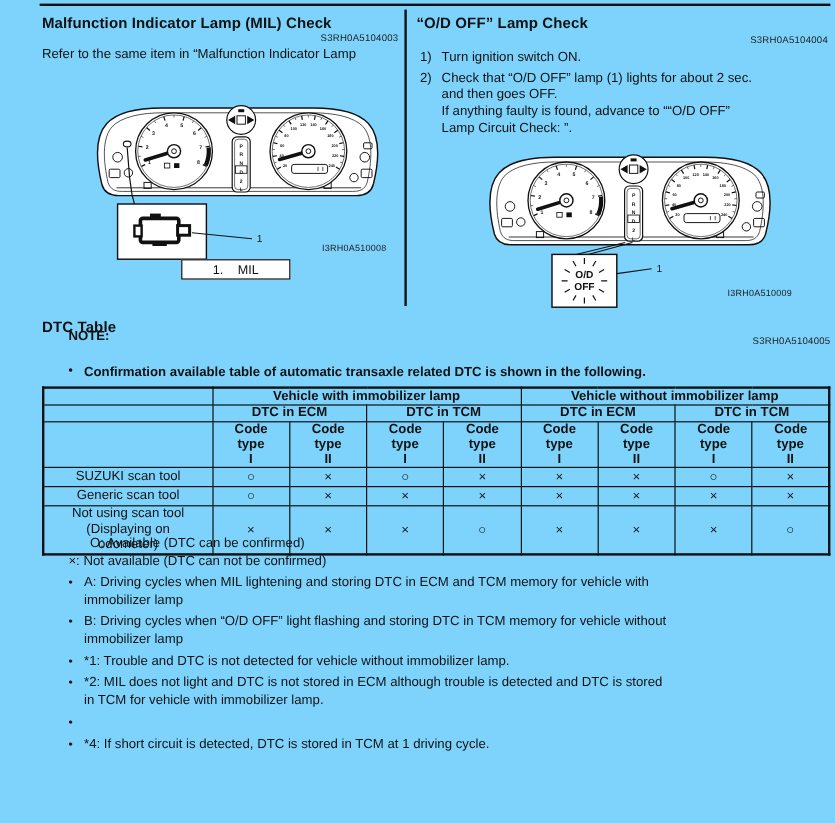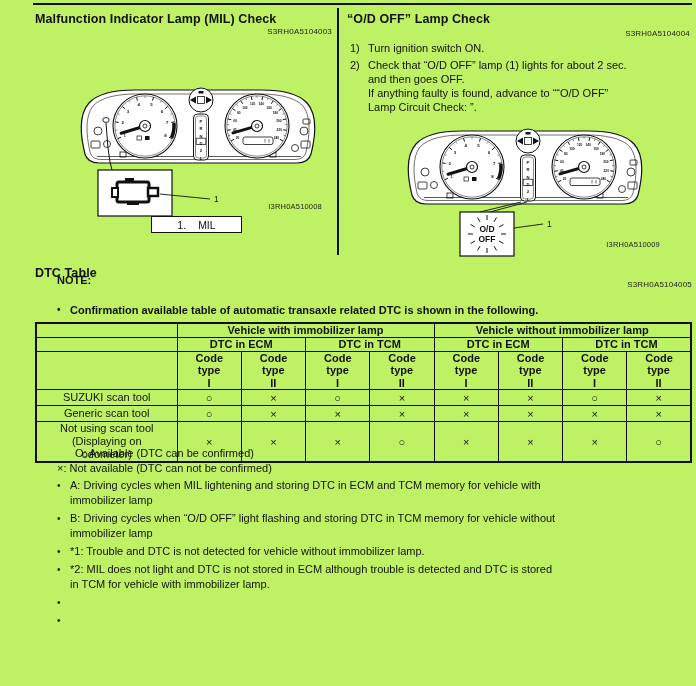--- a/index.html
+++ b/index.html
@@ -1,16 +1,16 @@
 <!DOCTYPE html>
 <html><head>
 <meta charset="utf-8">
 <style>
   html,body{margin:0;padding:0;background:#fff;}
-  .page{position:relative;width:696px;height:686px;background:#bef264;overflow:hidden;
+  .page{position:relative;width:696px;height:686px;background:#7dd3fc;overflow:hidden;
         font-family:"Liberation Sans",sans-serif;color:#111;}
   .abs{position:absolute;}
   .rule-top{left:33px;top:3px;width:659px;height:2px;background:#111;}
   .col-divider{left:337px;top:8px;width:2px;height:247px;background:#111;}
   .h1{font-size:12.5px;font-weight:bold;letter-spacing:.1px;}
   .refcode{font-size:8px;text-align:right;color:#222;letter-spacing:.2px;}
   .body-txt{font-size:11px;line-height:14.5px;}
   .figcode{font-size:7.5px;text-align:right;color:#222;letter-spacing:.2px;}
   .steps{font-size:11px;line-height:14px;}
   .step{display:flex;margin-bottom:3px;}
@@ -36,20 +36,21 @@
 <body>
 
 <div class="page">
 
   <div class="abs rule-top"></div>
   <div class="abs col-divider"></div>
 
   <div class="abs h1" style="left:35px;top:12px;width:300px;">Malfunction Indicator Lamp (MIL) Check</div>
   <div class="abs refcode" style="left:35px;top:27px;width:297px;">S3RH0A5104003</div>
   <div class="abs body-txt" style="left:35px;top:38px;width:302px;">
+    <div>Refer to the same item in “Malfunction Indicator Lamp</div>
   </div>
 
   <svg class="abs" style="left:68px;top:84px;" width="260" height="156" viewBox="0 0 260 156">
     <g transform="translate(5,2)">
         <path d="M 12,68 C 7,48 6,28 16,17 C 25,7 44,4 62,4 L 188,4 C 206,4 225,7 234,17 C 244,28 243,48 238,68 C 236,75 231,77 224,77 L 26,77 C 19,77 14,75 12,68 Z" fill="#fff" stroke="#111" stroke-width="1.2"></path>
         <path d="M 17,66 C 13,48 12,30 20,20 C 28,11 46,8 62,8 L 188,8 C 204,8 222,11 230,20 C 238,30 237,48 233,66 C 231,72 227,73.5 221,73.5 L 29,73.5 C 23,73.5 19,72 17,66 Z" fill="none" stroke="#111" stroke-width="0.6"></path>
         <line x1="24" y1="70.5" x2="228" y2="70.5" stroke="#111" stroke-width="0.7"></line>
         <circle cx="25" cy="45" r="4" fill="none" stroke="#111" stroke-width="0.8"></circle>
         <rect x="18" y="55" width="9" height="7" rx="1" fill="none" stroke="#111" stroke-width="0.8"></rect>
         <circle cx="34" cy="58" r="3.5" fill="none" stroke="#111" stroke-width="0.8"></circle>
@@ -450,16 +451,19 @@
       <span>
           <div>*2: MIL does not light and DTC is not stored in ECM although trouble is detected and DTC is stored</div>
           <div>in TCM for vehicle with immobilizer lamp.</div>
         </span>
     </div>
     <div class="bullet">
       <span class="bullet-dot">•</span>
     </div>
     <div class="bullet">
       <span class="bullet-dot">•</span>
+      <span>
+          <div>*4: If short circuit is detected, DTC is stored in TCM at 1 driving cycle.</div>
+        </span>
     </div>
   </div>
 
 </div>
 
 </body></html>

